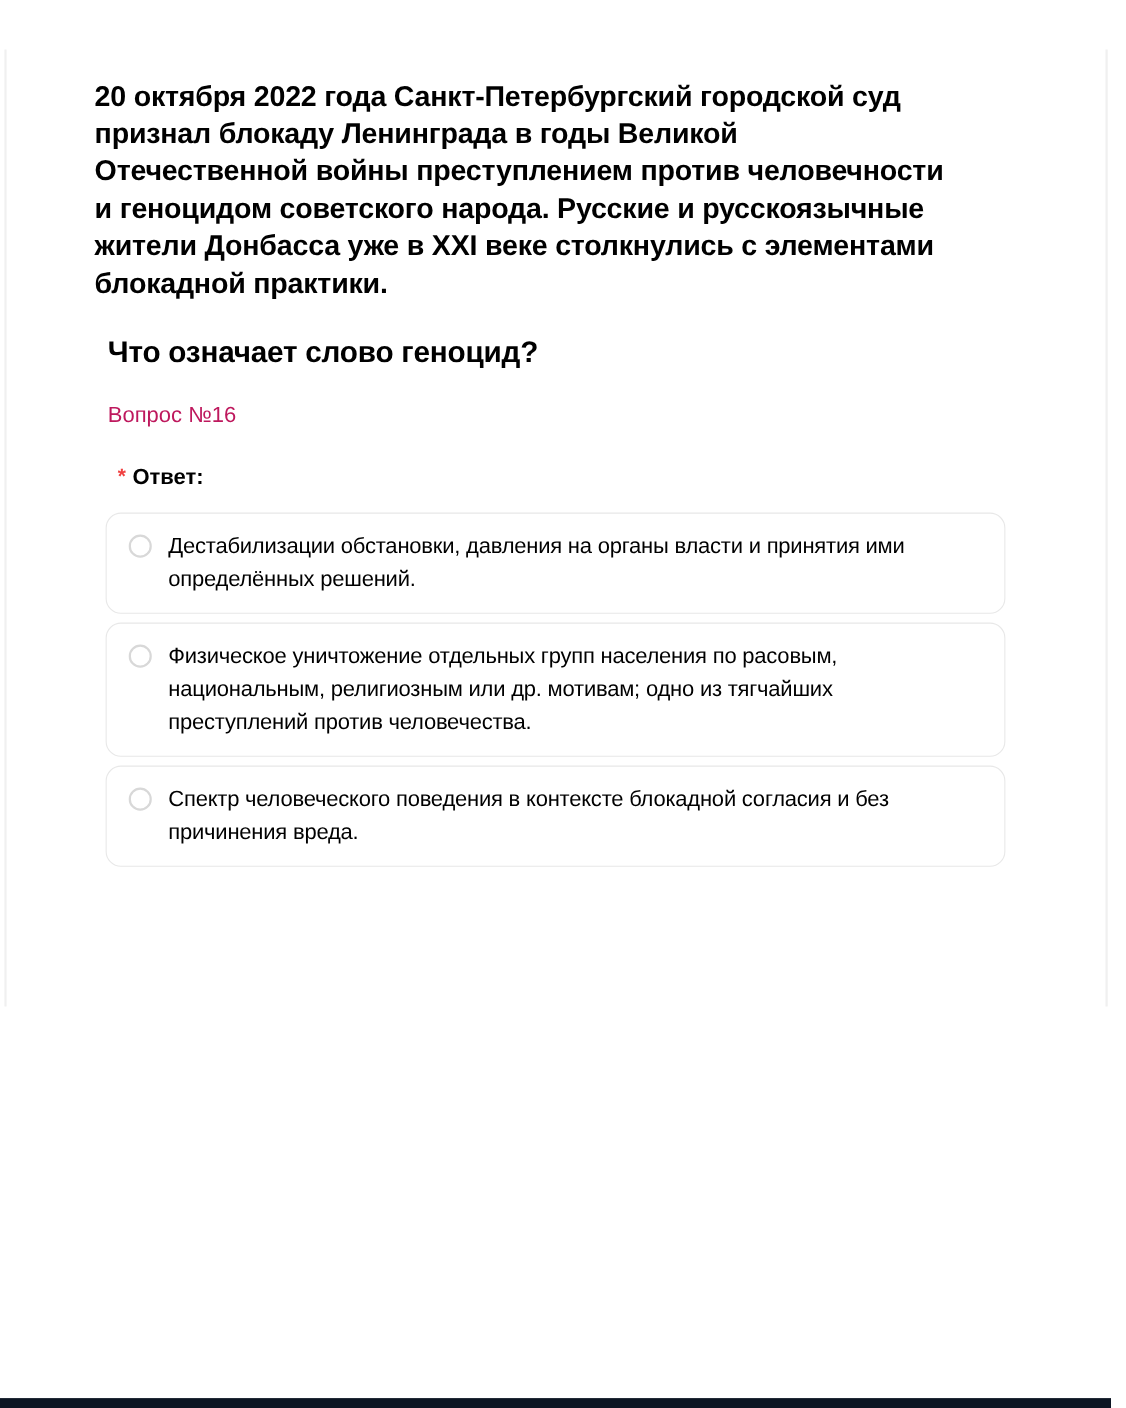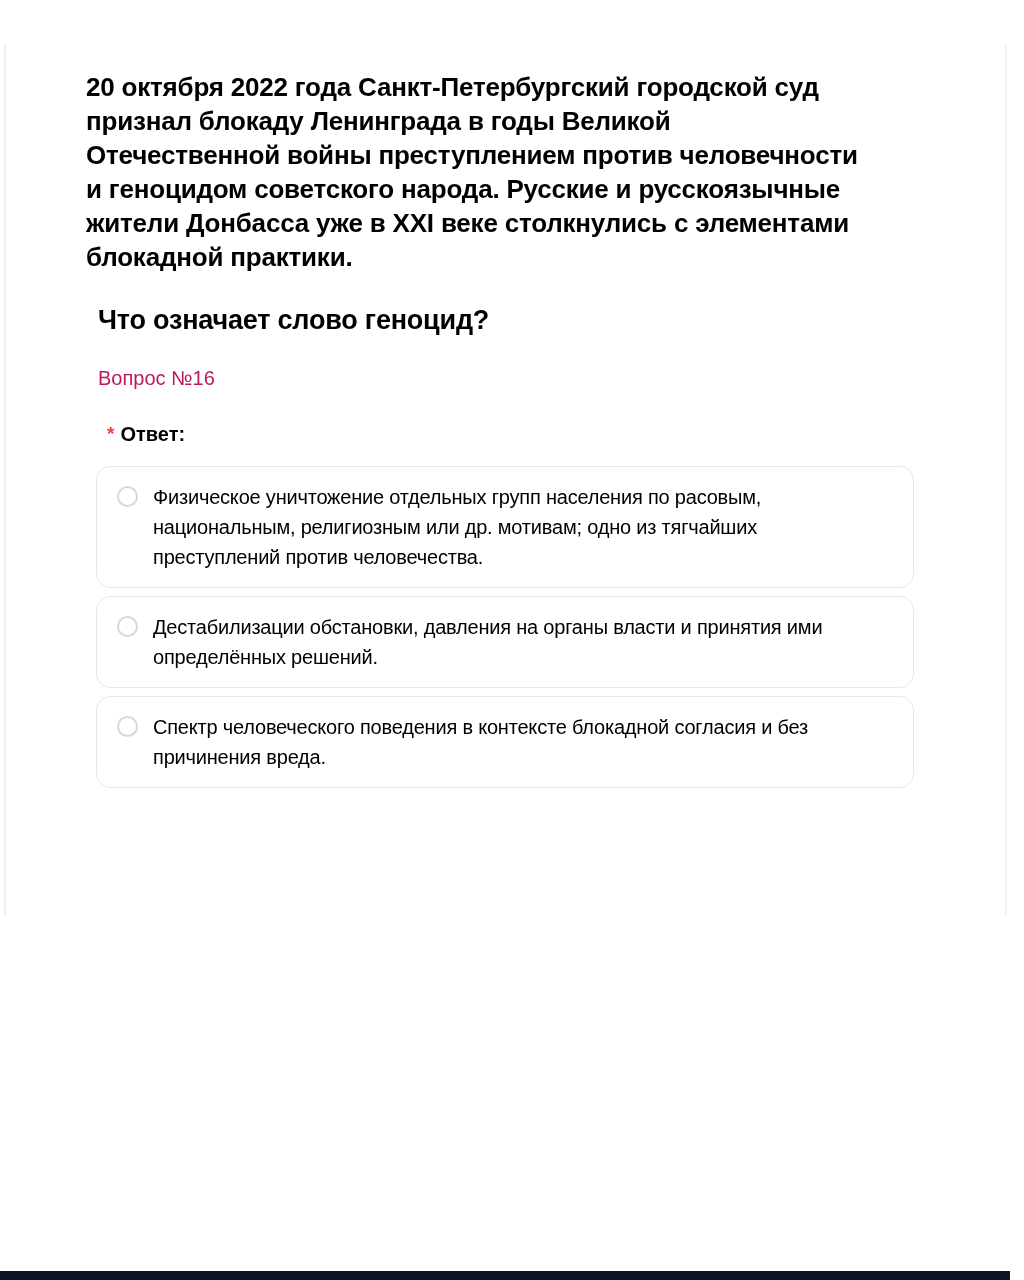--- a/index.html
+++ b/index.html
@@ -140,29 +140,29 @@
   <div class="question-number">Вопрос №16</div>
 
   <div class="answer-row">
     <span class="required-asterisk">*</span><span>Ответ:</span>
   </div>
 
   <div class="options">
 
     <div class="option-card">
       <span class="radio-circle"></span>
-      <div class="option-label">Физическое уничтожение отдельных групп населения по расовым,
-национальным, религиозным или др. мотивам; одно из тягчайших
-преступлений против человечества.</div>
+      <div class="option-label">Дестабилизации обстановки, давления на органы власти и принятия ими
+определённых решений.</div>
     </div>
 
     <div class="option-card">
       <span class="radio-circle"></span>
-      <div class="option-label">Дестабилизации обстановки, давления на органы власти и принятия ими
-определённых решений.</div>
+      <div class="option-label">Физическое уничтожение отдельных групп населения по расовым,
+национальным, религиозным или др. мотивам; одно из тягчайших
+преступлений против человечества.</div>
     </div>
 
     <div class="option-card">
       <span class="radio-circle"></span>
       <div class="option-label">Спектр человеческого поведения в контексте блокадной согласия и без
 причинения вреда.</div>
     </div>
 
 
   </div>

